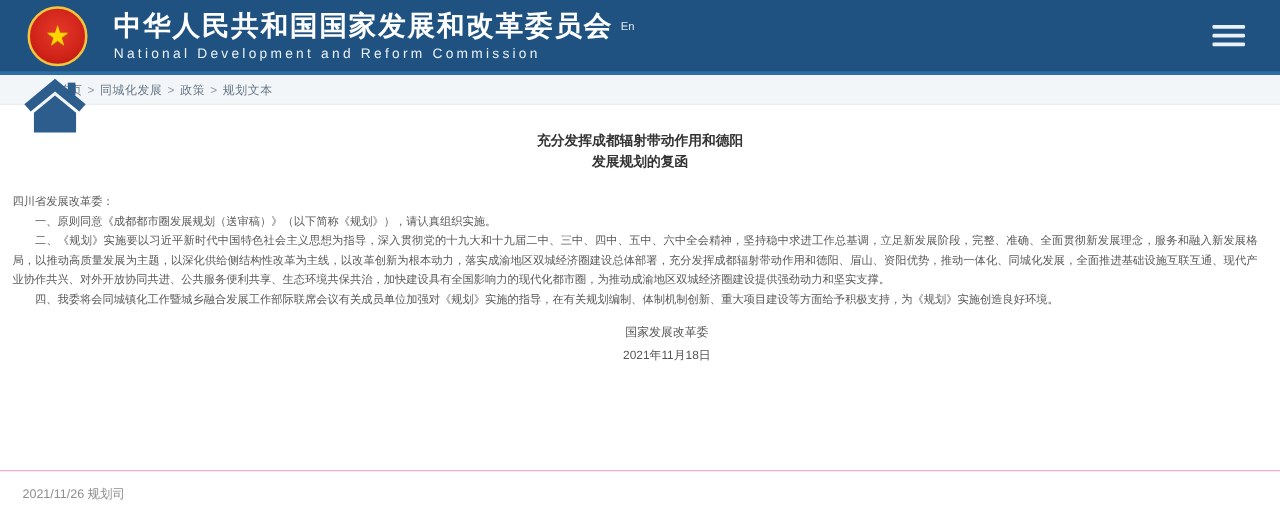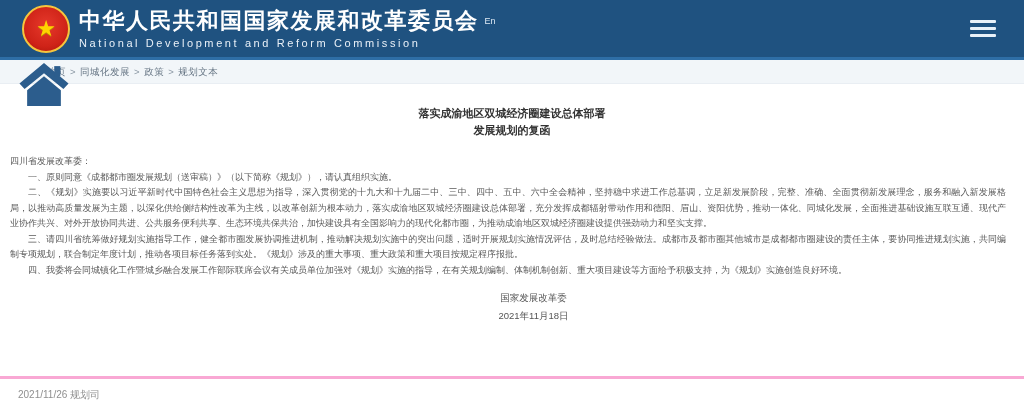--- a/index.html
+++ b/index.html
@@ -8,21 +8,21 @@
 
   
   .header { position:relative; height:60px; background:#1f5280;
             border-bottom:3px solid #2e6ea6;
             display:flex; align-items:center; padding:0 22px; }
   .emblem { width:48px; height:48px; border-radius:50%;
             background:radial-gradient(circle at 50% 42%, #e6392b 0%, #cf2318 62%, #a81208 100%);
             border:2px solid #f5c53d; display:flex; align-items:center; justify-content:center;
             flex:0 0 auto; }
   .emblem .star { color:#ffd400; font-size:22px; line-height:1; text-shadow:0 1px 0 #b98f00; }
-  .titles { margin-left:9px; color:#fff; }
+  .titles { margin-left:21px; color:#fff; }
   .title-cn { font-size:22px; font-weight:bold; letter-spacing:1.5px; line-height:26px; }
   .title-en { font-size:11px; letter-spacing:2.6px; color:#e9f0f7; line-height:14px; margin-top:2px; }
   .lang { color:#dfeaf4; font-size:9px; margin-left:6px; align-self:flex-start; margin-top:16px; cursor:pointer; }
   .spacer { flex:1; }
   .menu { width:26px; cursor:pointer; margin-right:6px; }
   .menu .bar { height:3px; background:#e8f1f8; margin:4px 0; border-radius:1px; }
 
   
   .crumb-bar { position:relative; height:24px; background:#f2f6f9; border-bottom:1px solid #e9eef3; }
   .crumb-text { position:absolute; left:46px; top:6px; font-size:9.5px; color:#667584;
@@ -37,21 +37,21 @@
   .doc-title { text-align:center; margin-top:21px; font-size:11px; font-weight:bold;
                color:#333; line-height:17px; }
   .doc-num { text-align:center; margin-top:15px; font-size:9.5px; color:#555; }
   .doc-body { margin:15px 18px 0 10px; font-size:9px; color:#5a5a5a; line-height:15.5px;
               text-align:justify; }
   .doc-body p.para { text-indent:2em; }
   .sig { text-align:center; font-size:9.5px; color:#555; line-height:18px; margin-top:11px;margin-left:43px; }
 
   
   .footer { position:absolute; left:0; right:0; bottom:0; height:37px;
-            border-top:3px solid #f9a8d4; }
+            border-top:1px solid #f9a8d4; }
   .footer-text { position:absolute; left:18px; bottom:11px; font-size:10px; color:#8f8f8f; }
 </style>
 </head>
 <body>
 
 <div class="header">
   <div class="emblem">
     <span class="star">★</span>
   </div>
   <div class="titles">
@@ -75,29 +75,28 @@
       <polygon points="50,30 17,57 17,88 83,88 83,57"></polygon>
     </svg>
   </div>
   <div class="crumb-text">
     <a>首页</a><span class="crumb-sep">&gt;</span><a>同城化发展</a><span class="crumb-sep">&gt;</span><a>政策</a><span class="crumb-sep">&gt;</span><a>规划文本</a>
   </div>
 </div>
 
 <div class="doc">
   <div class="doc-title">
-    <div>落实成渝地区双城经济圈建设总体部署</div>
+    <div>充分发挥成都辐射带动作用和德阳</div>
     <div>发展规划的复函</div>
   </div>
 
   <div class="doc-body">
     <p>四川省发展改革委：</p>
     <p class="para">一、原则同意《成都都市圈发展规划（送审稿）》（以下简称《规划》），请认真组织实施。</p>
     <p class="para">二、《规划》实施要以习近平新时代中国特色社会主义思想为指导，深入贯彻党的十九大和十九届二中、三中、四中、五中、六中全会精神，坚持稳中求进工作总基调，立足新发展阶段，完整、准确、全面贯彻新发展理念，服务和融入新发展格局，以推动高质量发展为主题，以深化供给侧结构性改革为主线，以改革创新为根本动力，落实成渝地区双城经济圈建设总体部署，充分发挥成都辐射带动作用和德阳、眉山、资阳优势，推动一体化、同城化发展，全面推进基础设施互联互通、现代产业协作共兴、对外开放协同共进、公共服务便利共享、生态环境共保共治，加快建设具有全国影响力的现代化都市圈，为推动成渝地区双城经济圈建设提供强劲动力和坚实支撑。</p>
-    <p class="para">三、请四川省统筹做好规划实施指导工作，健全都市圈发展协调推进机制，推动解决规划实施中的突出问题，适时开展规划实施情况评估，及时总结经验做法。成都市及都市圈其他城市是成都都市圈建设的责任主体，要协同推进规划实施，共同编制专项规划，联合制定年度计划，推动各项目标任务落到实处。《规划》涉及的重大事项、重大政策和重大项目按规定程序报批。</p>
     <p class="para">四、我委将会同城镇化工作暨城乡融合发展工作部际联席会议有关成员单位加强对《规划》实施的指导，在有关规划编制、体制机制创新、重大项目建设等方面给予积极支持，为《规划》实施创造良好环境。</p>
   </div>
 
   <div class="sig">
     <div>国家发展改革委</div>
     <div>2021年11月18日</div>
   </div>
 </div>
 
 <div class="footer">

